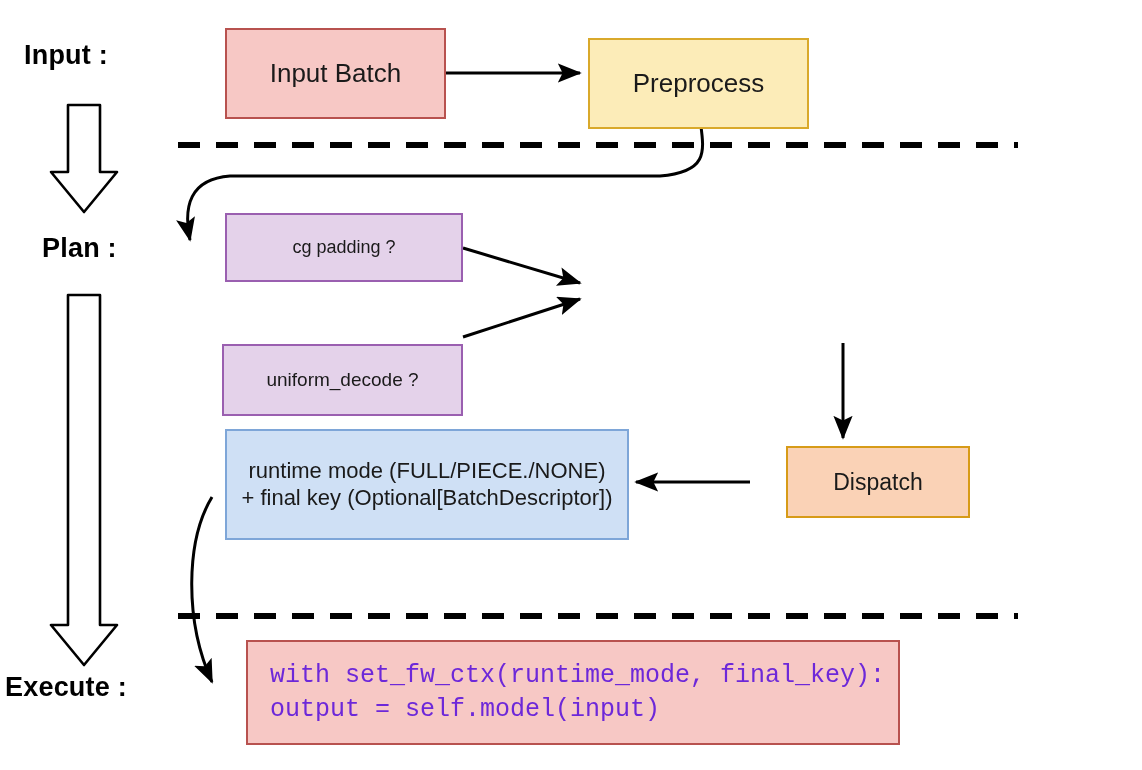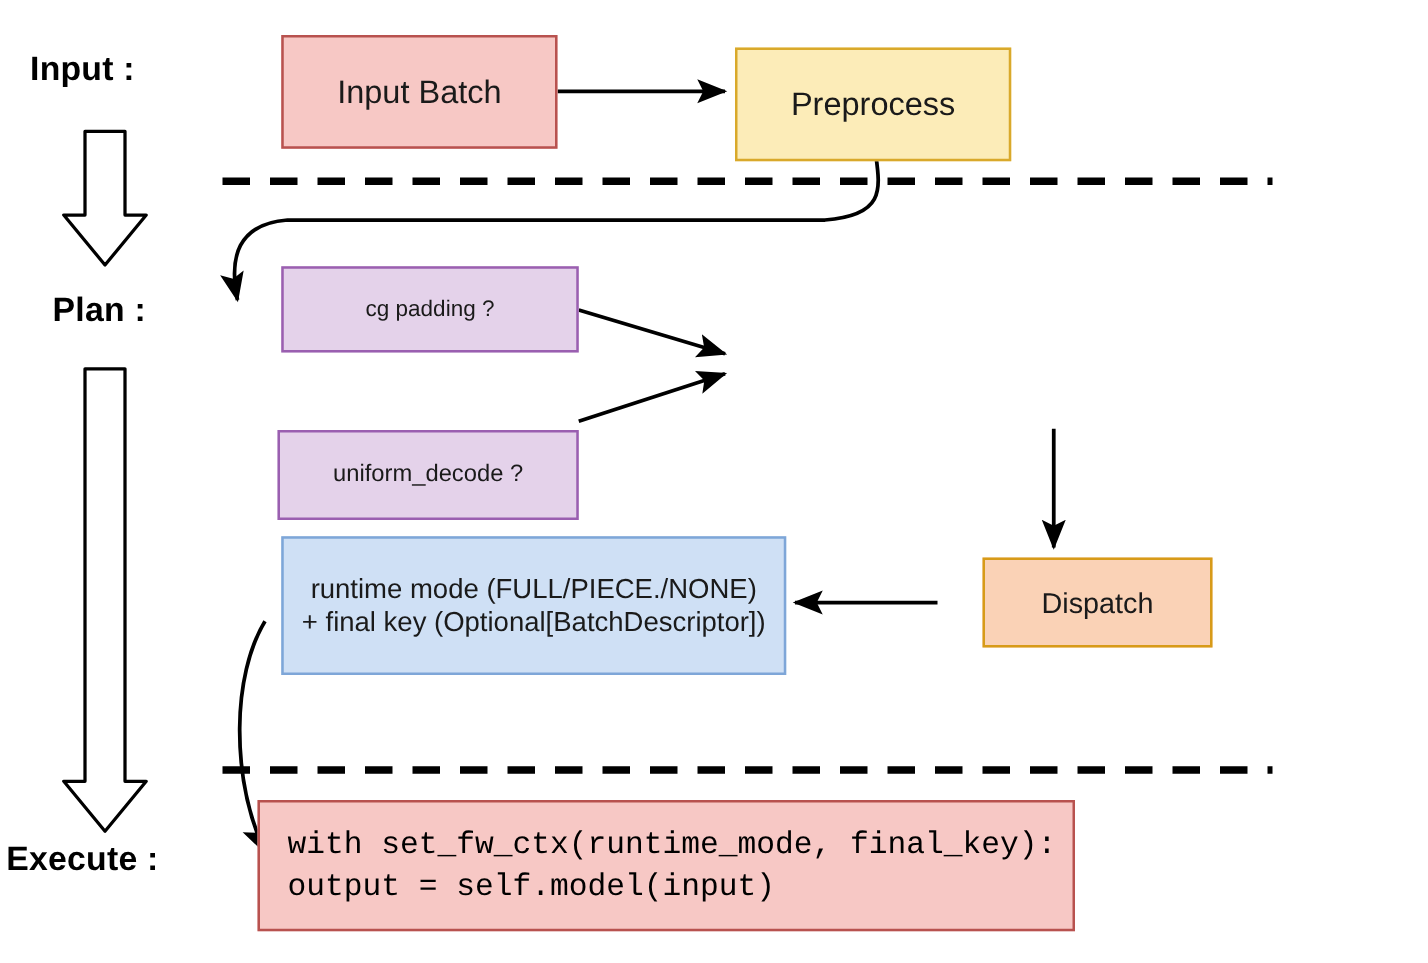--- a/index.html
+++ b/index.html
@@ -45,23 +45,24 @@
     color: #000000;
     font-size: 27px;
     letter-spacing: 0.2px;
     white-space: nowrap;
   }
   .code-node {
     font-family: "Liberation Mono", monospace;
     justify-content: flex-start;
     text-align: left;
     padding-left: 22px;
-    color: #000000;
+    color: #6d28d9;
     font-size: 25px;
     line-height: 1.35;
+    margin-left: 40px;
   }
 </style>
 </head>
 <body>
 
 <div id="canvas">
 
   <svg id="edges" viewBox="0 0 1142 770">
     <defs>
       <marker id="ah" markerWidth="9" markerHeight="9" refX="7.4" refY="3.2" orient="auto" markerUnits="strokeWidth">

